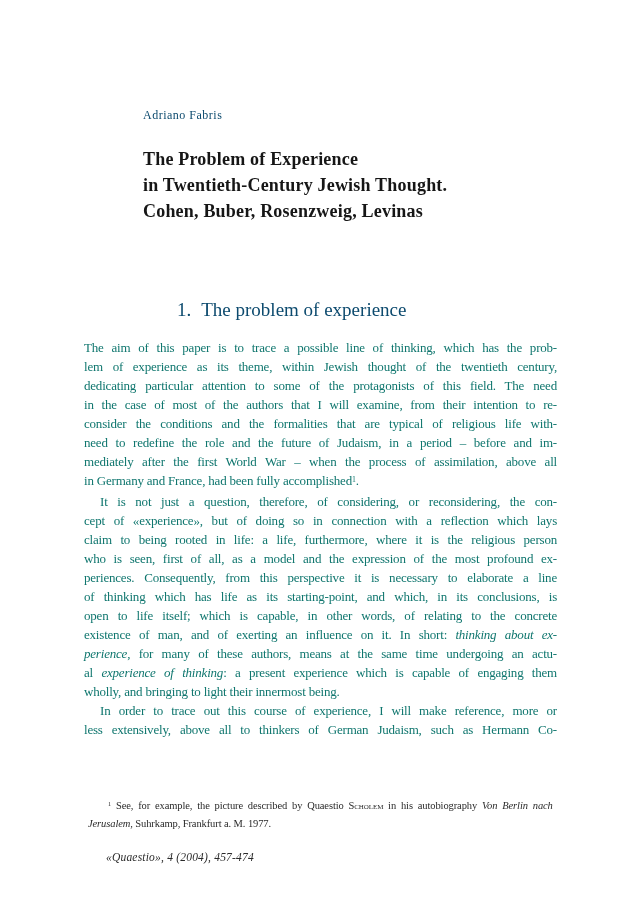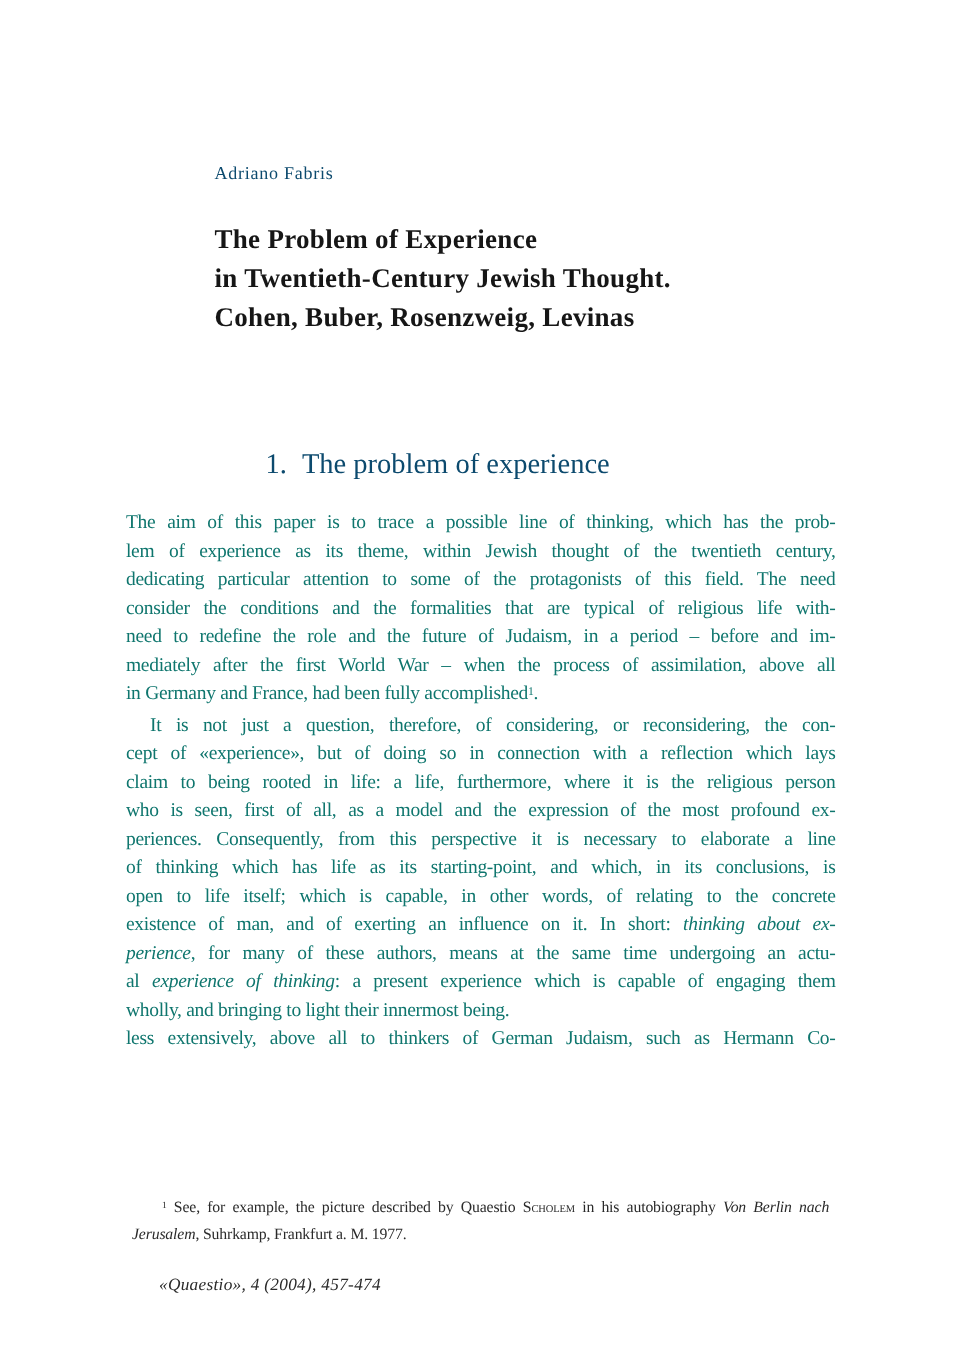--- a/index.html
+++ b/index.html
@@ -94,39 +94,41 @@
 
   <div class="heading">
     <span class="hnum">1.</span><span>The problem of experience</span>
   </div>
 
   <div class="bodycol">
     <div>
         <div class="line" style="word-spacing: 4.79688px;"><span>The aim of this paper is to trace a possible line of thinking, which has the prob-</span></div>
         <div class="line" style="word-spacing: 6.6875px;"><span>lem of experience as its theme, within Jewish thought of the twentieth century,</span></div>
         <div class="line" style="word-spacing: 6.01172px;"><span>dedicating particular attention to some of the protagonists of this field. The need</span></div>
+        <div class="line" style="word-spacing: 4.80957px;"><span>in the case of most of the authors that I will examine, from their intention to re-</span></div>
         <div class="line" style="word-spacing: 6.15885px;"><span>consider the conditions and the formalities that are typical of religious life with-</span></div>
         <div class="line" style="word-spacing: 4.74219px;"><span>need to redefine the role and the future of Judaism, in a period – before and im-</span></div>
         <div class="line" style="word-spacing: 5.50361px;"><span>mediately after the first World War – when the process of assimilation, above all</span></div>
         <div class="line last"><span>in Germany and France, had been fully accomplished</span><span class="seg-sup">1</span><span>.</span></div>
       </div>
     <div>
         <div class="line indent" style="word-spacing: 6.6849px;"><span>It is not just a question, therefore, of considering, or reconsidering, the con-</span></div>
         <div class="line" style="word-spacing: 5.73558px;"><span>cept of «experience», but of doing so in connection with a reflection which lays</span></div>
         <div class="line" style="word-spacing: 5.48661px;"><span>claim to being rooted in life: a life, furthermore, where it is the religious person</span></div>
         <div class="line" style="word-spacing: 4.76074px;"><span>who is seen, first of all, as a model and the expression of the most profound ex-</span></div>
         <div class="line" style="word-spacing: 6.79403px;"><span>periences. Consequently, from this perspective it is necessary to elaborate a line</span></div>
         <div class="line" style="word-spacing: 6.21995px;"><span>of thinking which has life as its starting-point, and which, in its conclusions, is</span></div>
         <div class="line" style="word-spacing: 6.12835px;"><span>open to life itself; which is capable, in other words, of relating to the concrete</span></div>
         <div class="line" style="word-spacing: 5.30246px;"><span>existence of man, and of exerting an influence on it. In short: </span><span class="seg-i">thinking about ex-</span></div>
         <div class="line" style="word-spacing: 5.37861px;"><span class="seg-i">perience</span><span>, for many of these authors, means at the same time undergoing an actu-</span></div>
         <div class="line" style="word-spacing: 5.33073px;"><span>al </span><span class="seg-i">experience of thinking</span><span>: a present experience which is capable of engaging them</span></div>
         <div class="line last"><span>wholly, and bringing to light their innermost being.</span></div>
       </div>
     <div>
+        <div class="line indent" style="word-spacing: 5.1529px;"><span>In order to trace out this course of experience, I will make reference, more or</span></div>
         <div class="line" style="word-spacing: 5.94661px;"><span>less extensively, above all to thinkers of German Judaism, such as Hermann Co-</span></div>
       </div>
   </div>
 
   <div class="footnote">
       <div class="line indent" style="word-spacing: 2.32292px;"><span class="seg-sup">1</span><span> See, for example, the picture described by Quaestio </span><span class="seg-sc">Scholem</span><span> in his autobiography </span><span class="seg-i">Von Berlin nach</span></div>
       <div class="line last"><span class="seg-i">Jerusalem</span><span>, Suhrkamp, Frankfurt a. M. 1977.</span></div>
     </div>
 
   <div class="footer">«Quaestio», 4 (2004), 457-474</div>

